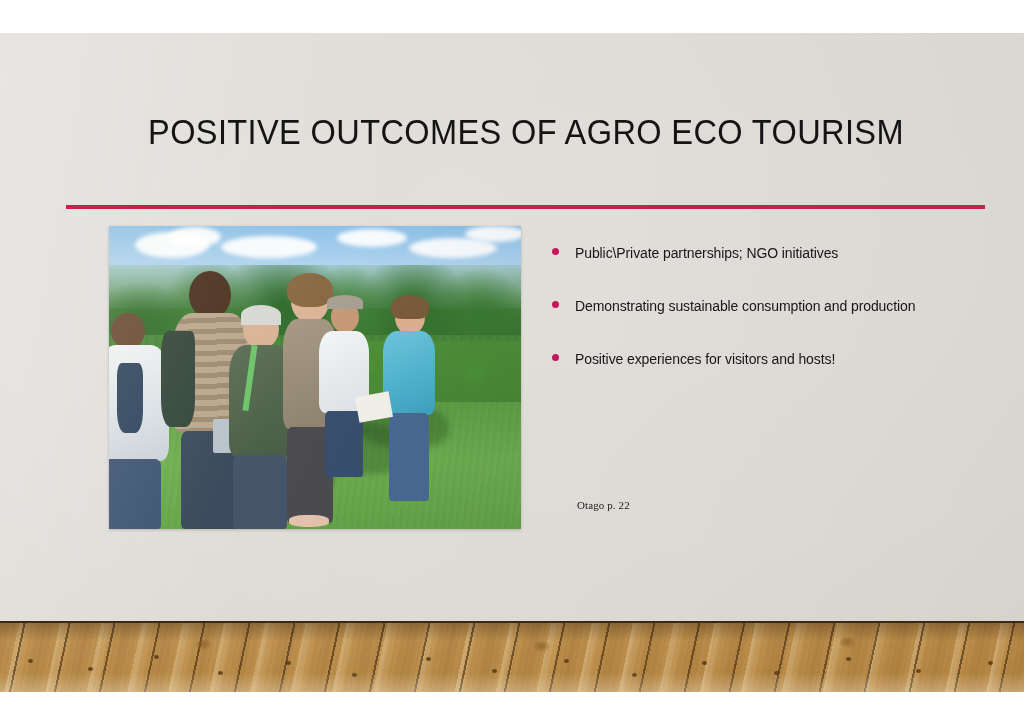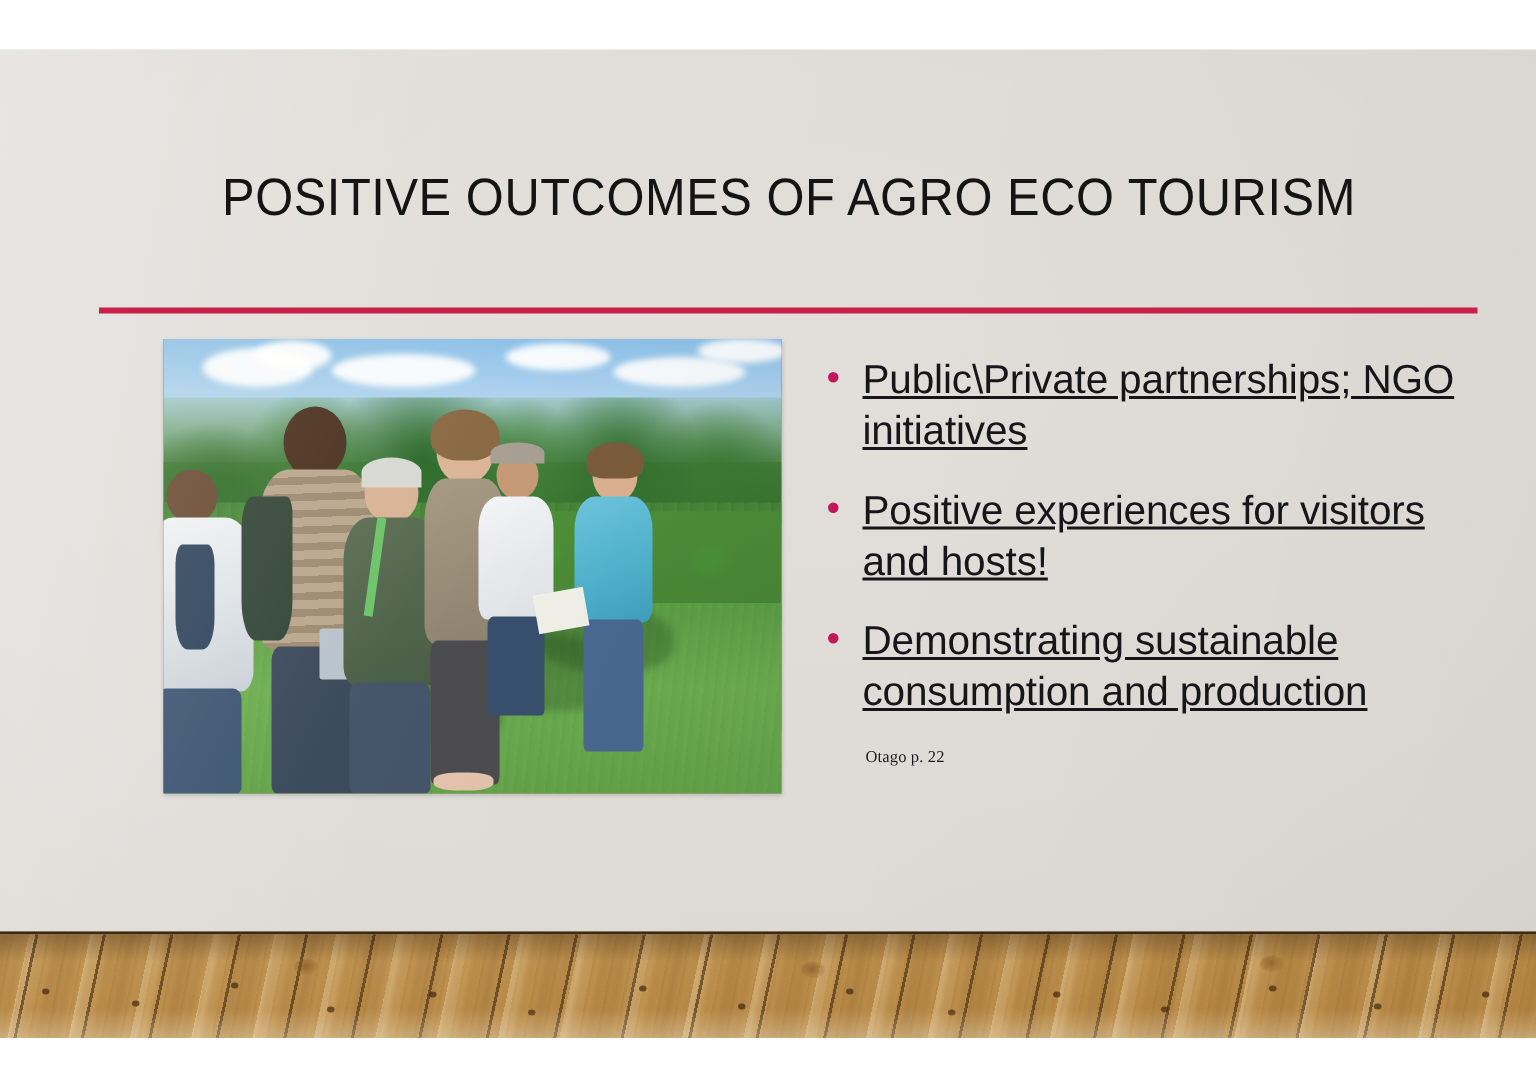--- a/index.html
+++ b/index.html
@@ -245,26 +245,25 @@
     width: 7px;
     height: 7px;
     border-radius: 50%;
     background: #c2185b;
     margin-top: 12px;
     margin-right: 16px;
   }
   .bullet-text {
     flex: 1 1 auto;
     font-family: "Liberation Sans", sans-serif;
-    font-size: 27px;
+    font-size: 14px;
     font-weight: 400;
     line-height: 34px;
     color: #16161a;
     letter-spacing: -0.1px;
-    text-decoration: underline;
   }
   #source-citation {
     position: absolute;
     left: 577px;
     top: 499px;
     font-family: "Liberation Serif", serif;
     font-size: 11px;
     font-weight: 400;
     color: #1c1c1c;
     letter-spacing: 0.1px;
@@ -354,26 +353,26 @@
 
   <div id="bullet-list">
 
     <div class="bullet-row">
       <span class="bullet-dot"></span>
       <span class="bullet-text">Public\Private partnerships; NGO initiatives</span>
     </div>
 
     <div class="bullet-row">
       <span class="bullet-dot"></span>
-      <span class="bullet-text">Positive experiences for visitors and hosts!</span>
+      <span class="bullet-text">Demonstrating sustainable consumption and production</span>
     </div>
 
     <div class="bullet-row">
       <span class="bullet-dot"></span>
-      <span class="bullet-text">Demonstrating sustainable consumption and production</span>
+      <span class="bullet-text">Positive experiences for visitors and hosts!</span>
     </div>
 
   </div>
 
   <div id="source-citation">Otago p. 22</div>
 
   <div id="floor">
     <div id="floor-planks">
       <div id="floor-grain"></div>
       <div class="knot" style="left:88px;top:66px;"></div>

